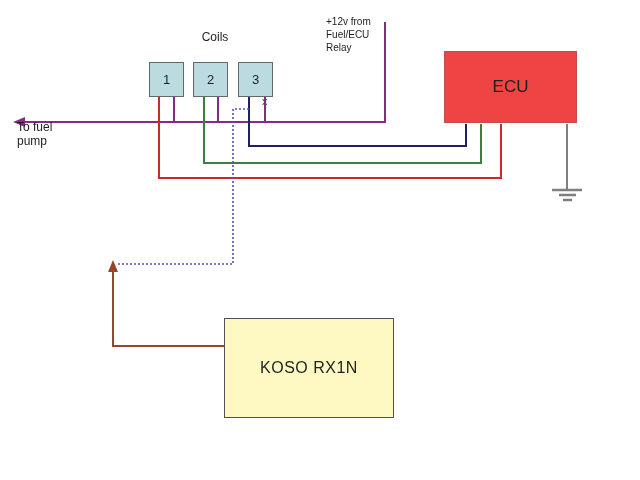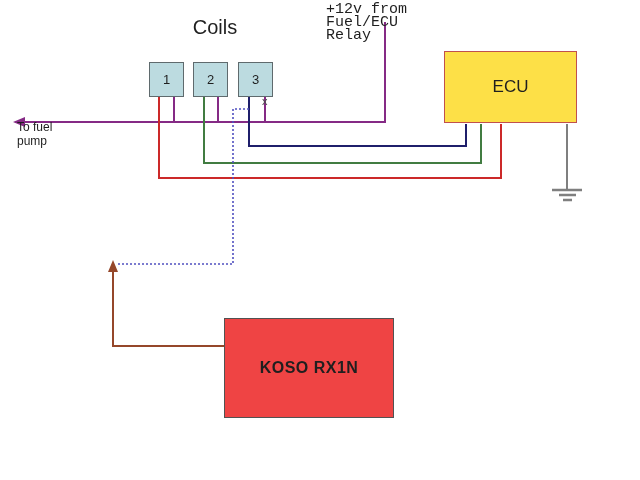--- a/index.html
+++ b/index.html
@@ -2,31 +2,31 @@
 <html><head>
 <meta charset="utf-8">
 <style>
   html,body { margin:0; padding:0; background:#fff; }
   .canvas {
     position:relative; width:640px; height:480px; background:#ffffff;
     font-family:"Liberation Sans", sans-serif; color:#1f1f1f; overflow:hidden;
   }
   .canvas svg { position:absolute; left:0; top:0; }
   .label { position:absolute; white-space:pre-line; }
-  .coils-title { left:184px; top:16px; width:62px; text-align:center; font-size:20px; }
-  .relay-label { left:326px; top:3px; font-size:15px; line-height:13px;font-family:Liberation Mono, monospace; }
+  .coils-title { left:184px; top:30px; width:62px; text-align:center; font-size:12px; }
+  .relay-label { left:326px; top:15px; font-size:10px; line-height:13px; }
   .fuel-pump-label { left:17px; top:84px; font-size:12px; line-height:14px;margin-top:36px; }
   .x-mark { left:262px; top:95px; font-size:11px; color:#4d4d4d; }
   .rpm-label { left:119px; top:360px; font-size:15px; line-height:19px; }
   .box { position:absolute; display:flex; align-items:center; justify-content:center; box-sizing:border-box; border:1px solid #000; }
   .coil { top:62px; width:35px; height:35px; font-size:13px; }
   .coil-1 { left:149px; }
   .coil-2 { left:193px; }
   .coil-3 { left:238px; }
-  .ecu-box { left:444px; top:51px; width:133px; height:72px; background:#fde047; font-size:17px; }
+  .ecu-box { left:444px; top:51px; width:133px; height:72px; background:#ef4444; font-size:17px; }
   .koso-box { left:224px; top:318px; width:170px; height:100px; font-size:16px; letter-spacing:0.5px; }
 </style>
 </head>
 <body>
 
 <div class="canvas">
 
   <svg width="640" height="480" viewBox="0 0 640 480">
 
     <polyline points="385,22 385,122 24,122" fill="none" stroke-width="2" stroke="#852a85"></polyline>
@@ -69,18 +69,18 @@
   <div class="box coil coil-3" style="background: rgb(188, 219, 224); border-color: rgb(95, 106, 109);">
     <span>3</span>
   </div>
 
   <div class="label x-mark">x</div>
 
   <div class="box ecu-box" style="border-color: rgb(192, 80, 77);">
     <span>ECU</span>
   </div>
 
-  <div class="box koso-box" style="background: #ef4444; border-color: rgb(82, 82, 82); font-weight: bold;">
+  <div class="box koso-box" style="background: #fef9c3; border-color: rgb(82, 82, 82);">
     <span>KOSO RX1N</span>
   </div>
 
 
 </div>
 
 </body></html>

